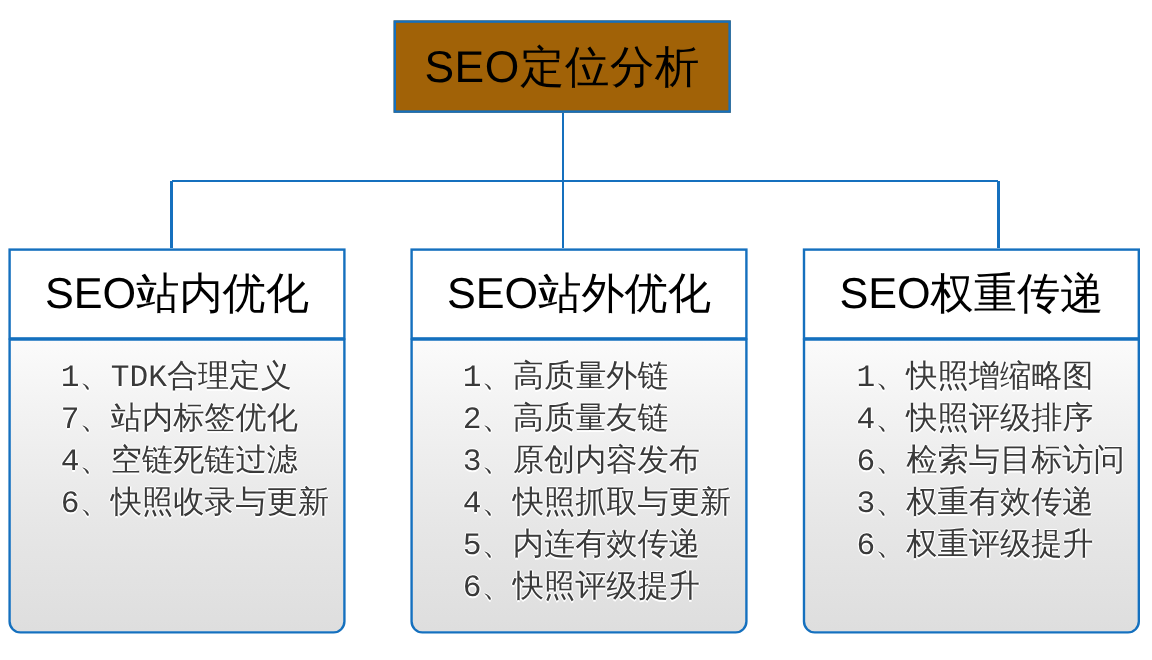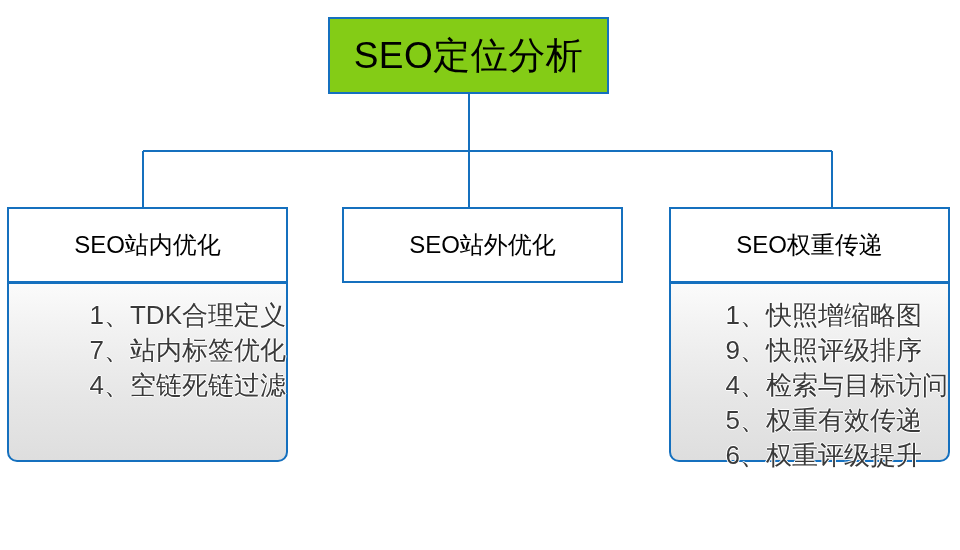--- a/index.html
+++ b/index.html
@@ -32,21 +32,21 @@
 
   
   .root-node {
     position: absolute;
     left: 328px;
     top: 17px;
     width: 281px;
     height: 77px;
     box-sizing: border-box;
     border: 2px solid #1570BE;
-    background: #84cc16;
+    background: #a16207;
     display: flex;
     align-items: center;
     justify-content: center;
   }
   .root-title {
     font-size: 37px;
     color: #000000;
     letter-spacing: 0.5px;
     line-height: 1;
     white-space: nowrap;
@@ -66,38 +66,39 @@
     box-sizing: border-box;
     width: 100%;
     height: 76px;
     border: 2px solid #1570BE;
     background: #ffffff;
     display: flex;
     align-items: center;
     justify-content: center;
   }
   .branch-header-title {
-    font-size: 24px;
+    font-size: 36px;
     color: #000000;
     line-height: 1;
     white-space: nowrap;
   }
 
   .branch-body {
     box-sizing: border-box;
     width: 100%;
-    height: 180px;
+    height: 246px;
     margin-top: -1px;
     border: 2px solid #1570BE;
     border-radius: 0 0 10px 10px;
     background: linear-gradient(to bottom, #fbfbfb 0%, #f2f2f2 25%, #e6e6e6 65%, #dedede 100%);
     padding: 14px 0 0 0;
     display: flex;
     flex-direction: column;
-    align-items: flex-end;
+    align-items: center;
+    font-family: Liberation Mono, monospace;
   }
   .branch-list {
     list-style: none;
     margin: 0;
     padding: 0 0 0 30px;
   }
   .branch-list li {
     font-size: 26px;
     line-height: 35px;
     color: #3a3a3a;
@@ -131,38 +132,49 @@
 
   <div class="branch branch-1">
     <div class="branch-header">
       <span class="branch-header-title">SEO站内优化</span>
     </div>
     <div class="branch-body">
       <ul class="branch-list">
         <li>1、TDK合理定义</li>
         <li>7、站内标签优化</li>
         <li>4、空链死链过滤</li>
+        <li>6、快照收录与更新</li>
       </ul>
     </div>
   </div>
 
   <div class="branch branch-2">
     <div class="branch-header">
       <span class="branch-header-title">SEO站外优化</span>
+    </div>
+    <div class="branch-body">
+      <ul class="branch-list">
+        <li>1、高质量外链</li>
+        <li>2、高质量友链</li>
+        <li>3、原创内容发布</li>
+        <li>4、快照抓取与更新</li>
+        <li>5、内连有效传递</li>
+        <li>6、快照评级提升</li>
+      </ul>
     </div>
   </div>
 
   <div class="branch branch-3">
     <div class="branch-header">
       <span class="branch-header-title">SEO权重传递</span>
     </div>
     <div class="branch-body">
       <ul class="branch-list">
         <li>1、快照增缩略图</li>
-        <li>9、快照评级排序</li>
-        <li>4、检索与目标访问</li>
-        <li>5、权重有效传递</li>
+        <li>4、快照评级排序</li>
+        <li>6、检索与目标访问</li>
+        <li>3、权重有效传递</li>
         <li>6、权重评级提升</li>
       </ul>
     </div>
   </div>
 
 </div>
 
 </body></html>

